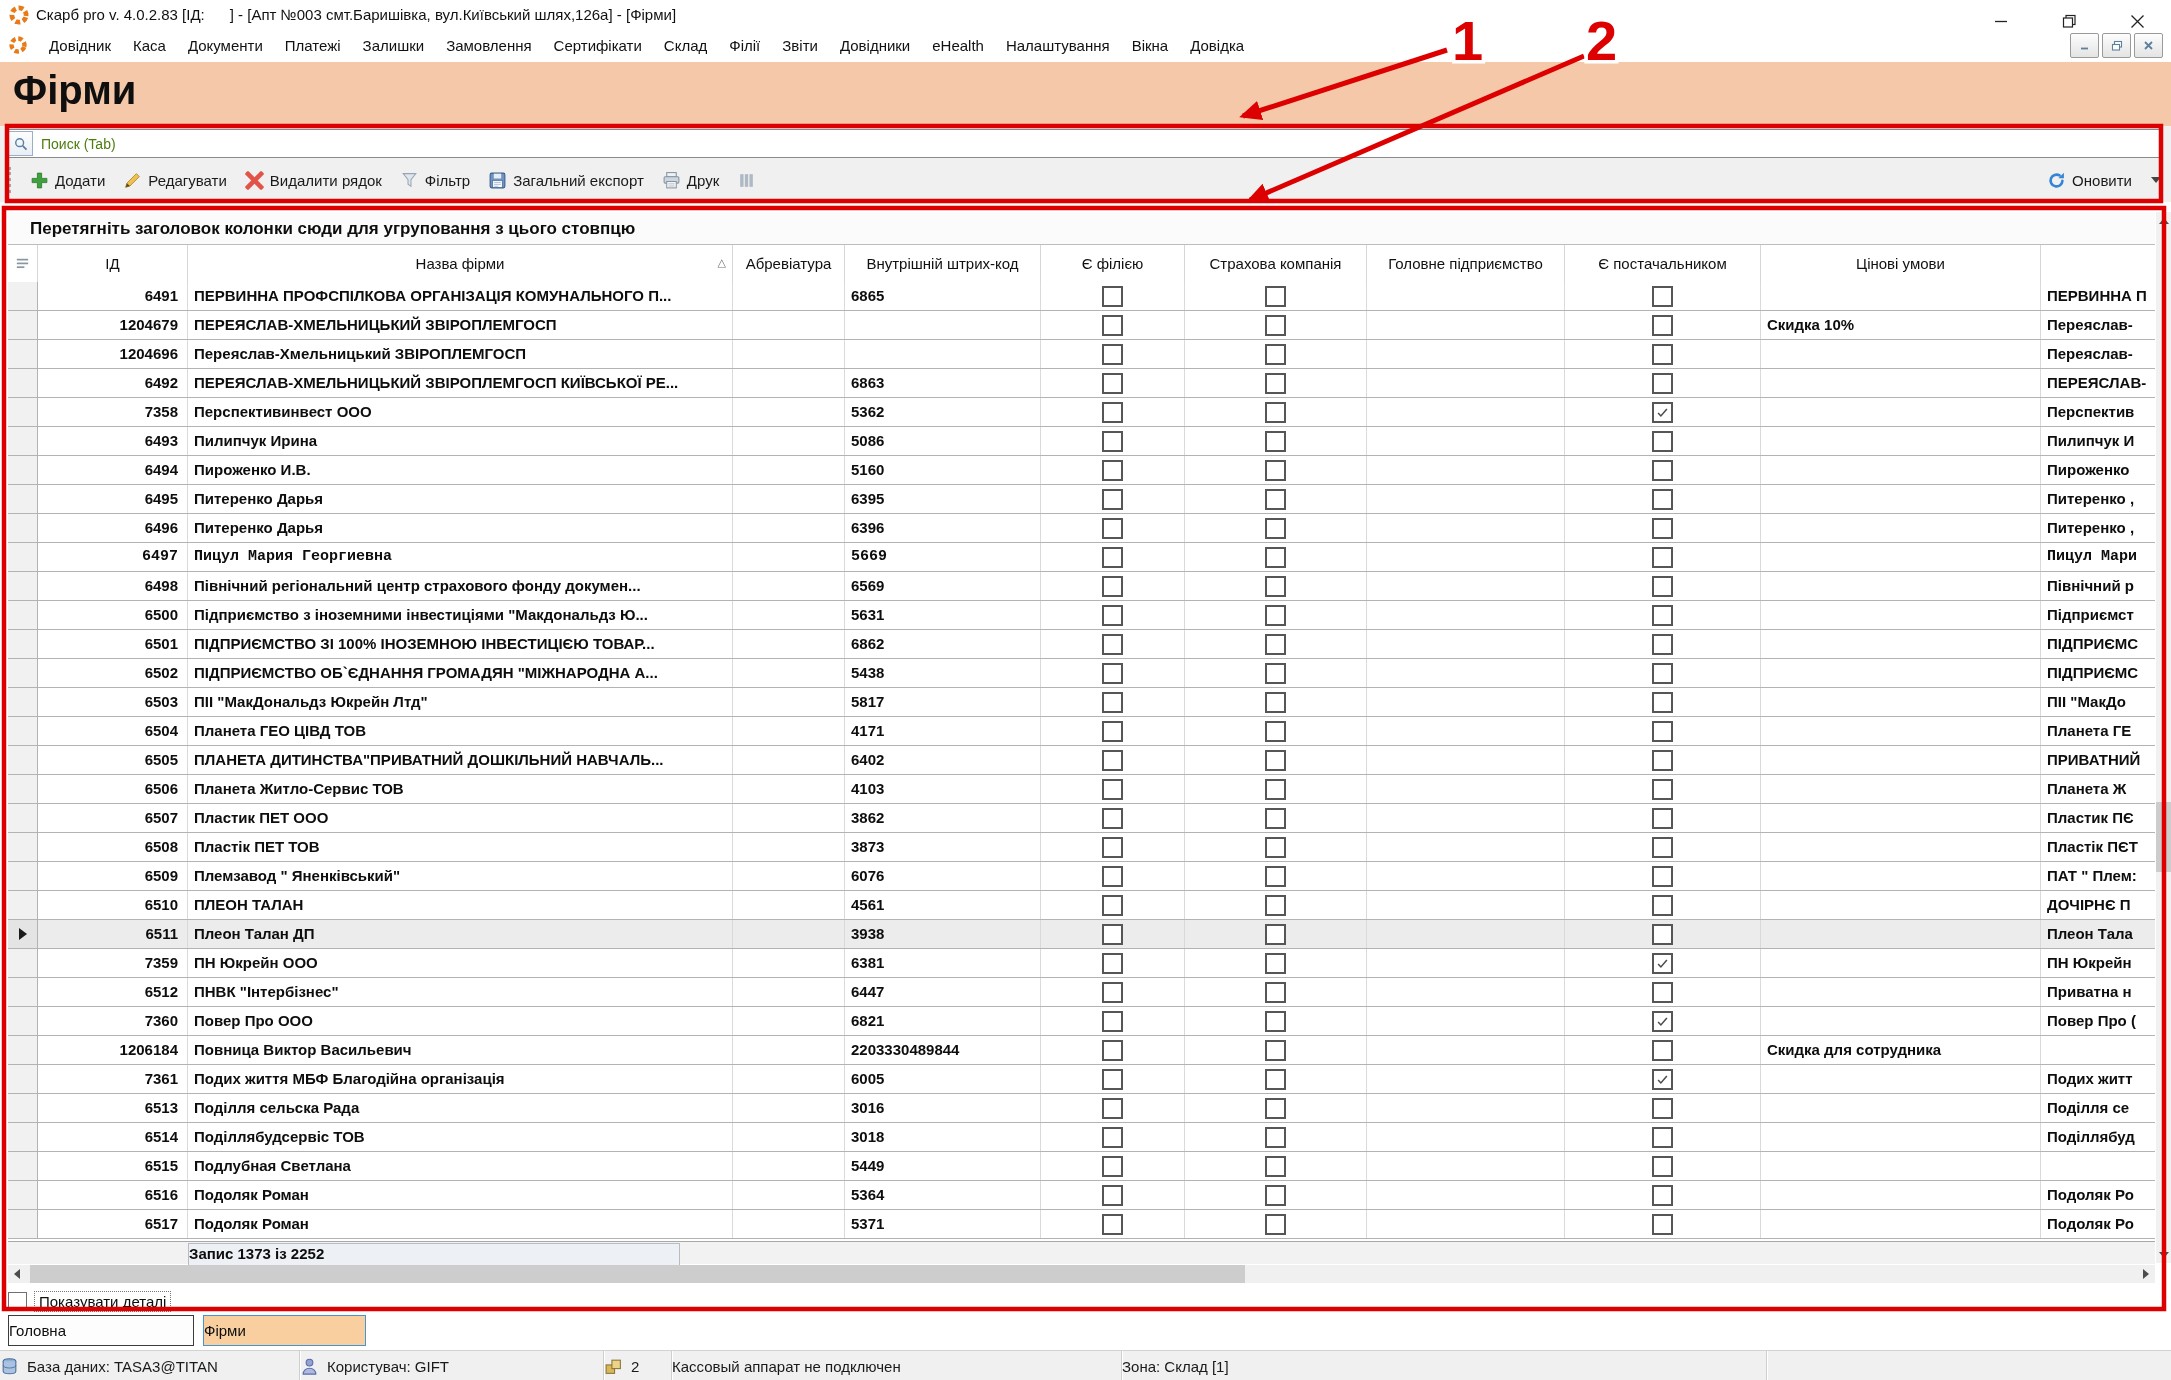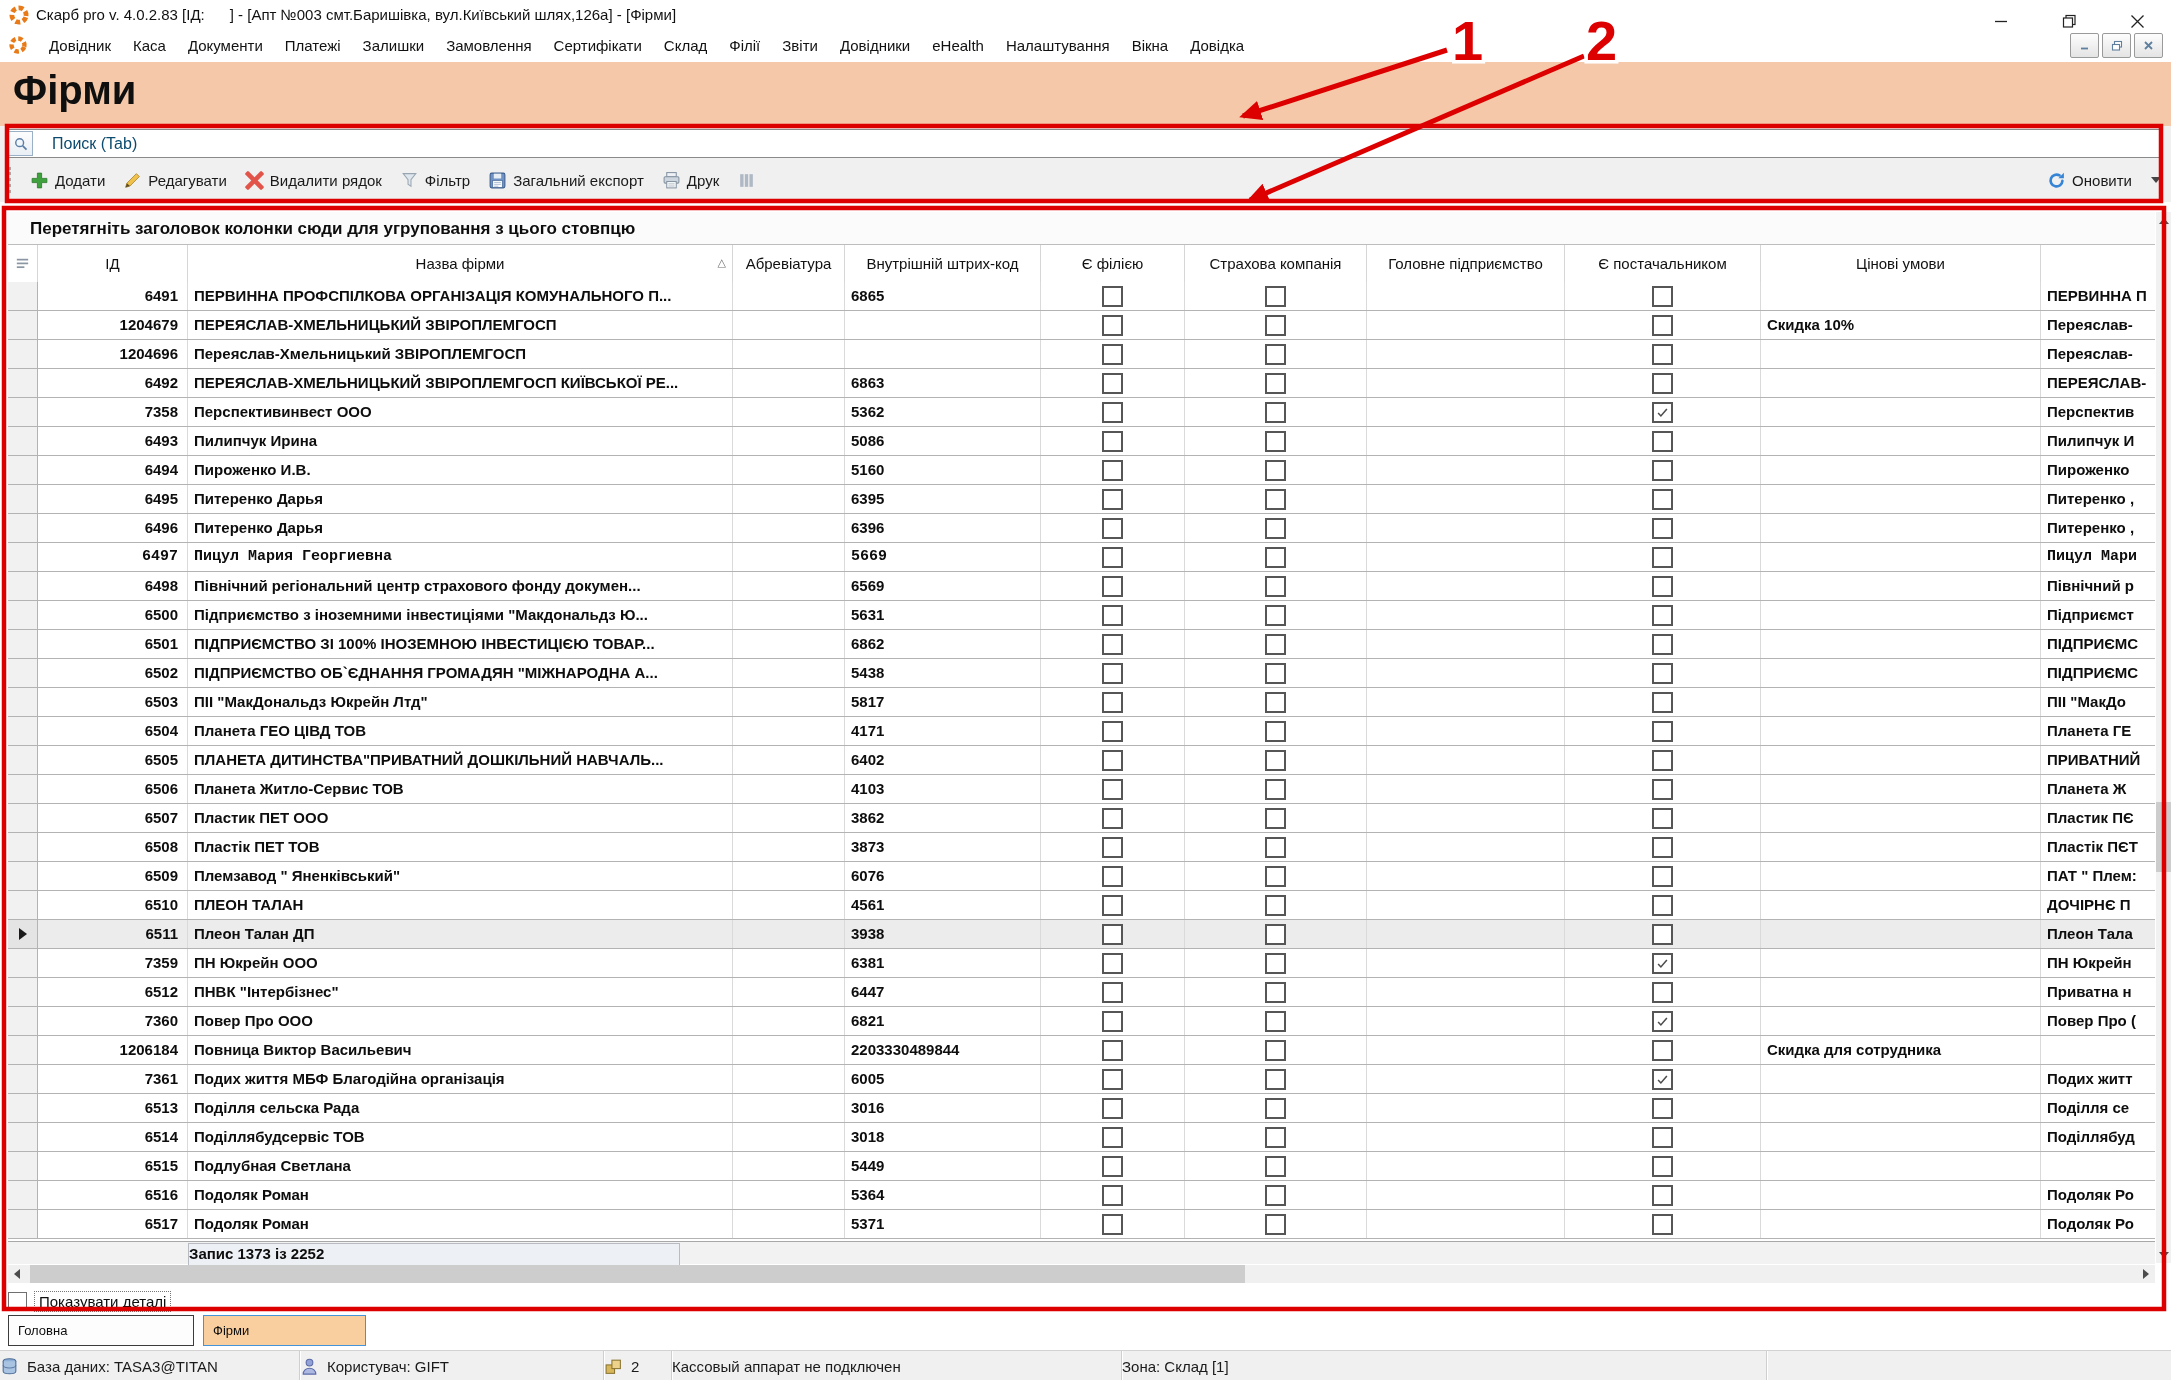--- a/index.html
+++ b/index.html
@@ -22,21 +22,21 @@
 
   
   .pageheader{position:absolute;left:0;top:62px;width:2171px;height:64px;background:#f4c8a8;}
   .pageheader .ptitle{position:absolute;left:13px;top:6px;font-size:40px;font-weight:bold;color:#0f0f0f;}
 
   
   .panel1{position:absolute;left:0;top:126px;width:2171px;height:76px;background:#f0f0f0;}
   .searchbox{position:absolute;left:6px;top:3px;width:2152px;height:27px;background:#fff;border:1px solid #8a8a8a;display:flex;align-items:center;}
   .magbtn{width:23px;height:23px;margin-left:1px;border:1px solid #9ab0c6;background:linear-gradient(#fdfdfd,#e9eff5);display:flex;align-items:center;justify-content:center;}
   .magbtn svg{width:16px;height:16px;}
-  .search-ph{font-size:16px;color:#0c4a6e;margin-left:19px;}
+  .search-ph{font-size:14px;color:#4d7c0f;margin-left:8px;}
   .toolbar{position:absolute;left:0;top:33px;width:2171px;height:42px;display:flex;align-items:center;}
   .grip{width:4px;height:26px;border-left:3px dotted #a8a8a8;margin:0 6px 0 8px;}
   .tbtn{display:flex;align-items:center;gap:6px;padding:4px 9px;font-size:15px;color:#1a1a1a;border-radius:3px;}
   .tbtn .ticon{width:19px;height:19px;display:inline-block;}
   .tbtn .ticon svg{width:19px;height:19px;}
   .toolbar-right{position:absolute;right:10px;top:0;height:42px;display:flex;align-items:center;gap:6px;}
   .caret{width:0;height:0;border-left:5px solid transparent;border-right:5px solid transparent;border-top:6px solid #444;margin-left:4px;}
 
   
   .gridwrap{position:absolute;left:0;top:210px;width:2171px;height:1104px;background:#fff;}
@@ -76,21 +76,21 @@
   .dlabel{font-size:15px;color:#0d0d0d;border:1px dotted #777;padding:1px 4px;}
   .vscroll{position:absolute;left:2156px;top:2px;width:15px;height:1051px;background:#f1f1f1;}
   .vs-up,.vs-down{position:absolute;left:0;width:15px;height:17px;display:flex;align-items:center;justify-content:center;}
   .vs-up{top:0;} .vs-down{bottom:0;}
   .tri-u{width:0;height:0;border-left:5px solid transparent;border-right:5px solid transparent;border-bottom:6px solid #4c4c4c;}
   .tri-d{width:0;height:0;border-left:5px solid transparent;border-right:5px solid transparent;border-top:6px solid #4c4c4c;}
   .vs-thumb{position:absolute;left:0;top:590px;width:15px;height:70px;background:#cdcdcd;}
 
   
   .tabs{position:absolute;left:0;top:1315px;width:2171px;height:33px;background:#fff;}
-  .tab{position:absolute;top:0;height:31px;box-sizing:border-box;font-size:13px;color:#0d0d0d;line-height:29px;padding-left:9px;}
+  .tab{position:absolute;top:0;height:31px;box-sizing:border-box;font-size:15px;color:#0d0d0d;line-height:29px;}
   .tab.inactive{left:8px;width:186px;background:#fdfdfd;border:1px solid #3c3c3c;}
   .tab.active{left:203px;width:163px;background:#f9cf9f;border:1px solid #4394d8;}
 
   
   .statusbar{position:absolute;left:0;top:1350px;width:2171px;height:30px;background:#f0f0f0;border-top:1px solid #d2d2d2;display:flex;align-items:center;}
   .sseg{height:30px;display:flex;align-items:center;border-right:1px solid #cfcfcf;box-shadow:1px 0 0 #fff;box-sizing:border-box;font-size:15px;color:#1a1a1a;}
   .sseg .sicon{width:19px;height:19px;margin-right:8px;flex:0 0 auto;}
   .sseg .sicon svg{width:19px;height:19px;}
 
   

